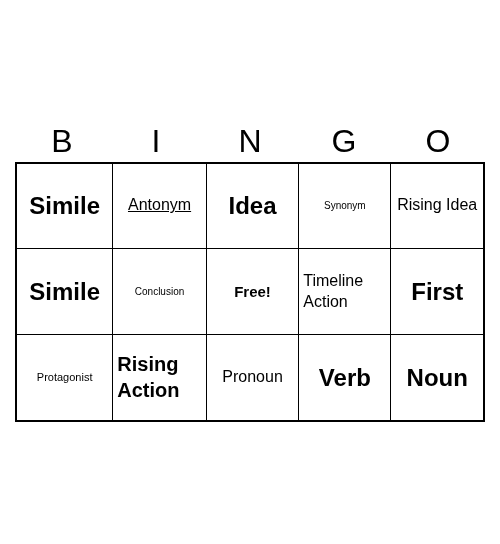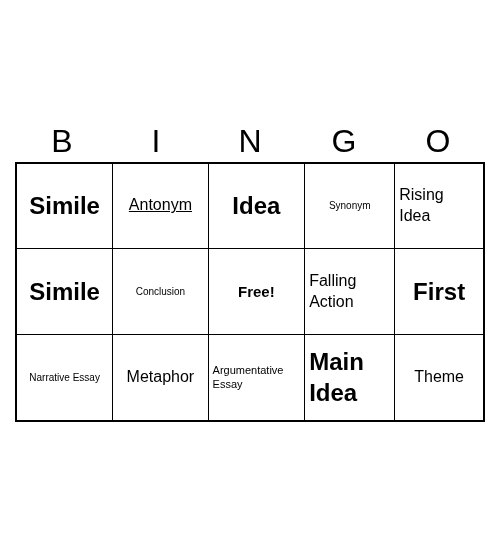--- a/index.html
+++ b/index.html
@@ -129,51 +129,51 @@
               <span class="size-sm" style="white-space: normal; line-height: 1.3;">Conclusion</span>
             </div>
           </td>
           <td>
             <div class="cell-text">
               <span class="free-cell" style="white-space: normal; line-height: 1.3;">Free!</span>
             </div>
           </td>
           <td>
             <div class="cell-text">
-              <span class="size-md" style="white-space: normal; line-height: 1.3;">Falling Action</span>
+              <span class="size-md" style="white-space: normal; line-height: 1.3;">Timeline Action</span>
             </div>
           </td>
           <td>
             <div class="cell-text">
               <span class="size-xl" style="white-space: normal; line-height: 1.3;">First</span>
             </div>
           </td>
         </tr>
         <tr>
           <td>
             <div class="cell-text">
-              <span class="size-sm" style="white-space: normal; line-height: 1.3;">Narrative Essay</span>
+              <span class="size-xs" style="white-space: normal; line-height: 1.3;">Protagonist</span>
             </div>
           </td>
           <td>
             <div class="cell-text">
-              <span class="size-md" style="white-space: normal; line-height: 1.3;">Metaphor</span>
+              <span class="size-lg" style="white-space: normal; line-height: 1.3;">Rising Action</span>
             </div>
           </td>
           <td>
             <div class="cell-text">
-              <span class="size-xs" style="white-space: normal; line-height: 1.3;">Argumentative Essay</span>
+              <span class="size-md" style="white-space: normal; line-height: 1.3;">Pronoun</span>
             </div>
           </td>
           <td>
             <div class="cell-text">
-              <span class="size-xl" style="white-space: normal; line-height: 1.3;">Main Idea</span>
+              <span class="size-xl" style="white-space: normal; line-height: 1.3;">Verb</span>
             </div>
           </td>
           <td>
             <div class="cell-text">
-              <span class="size-md" style="white-space: normal; line-height: 1.3;">Theme</span>
+              <span class="size-xl" style="white-space: normal; line-height: 1.3;">Noun</span>
             </div>
           </td>
         </tr>
       </tbody>
   </table>
 </div>
 
 </body></html>

